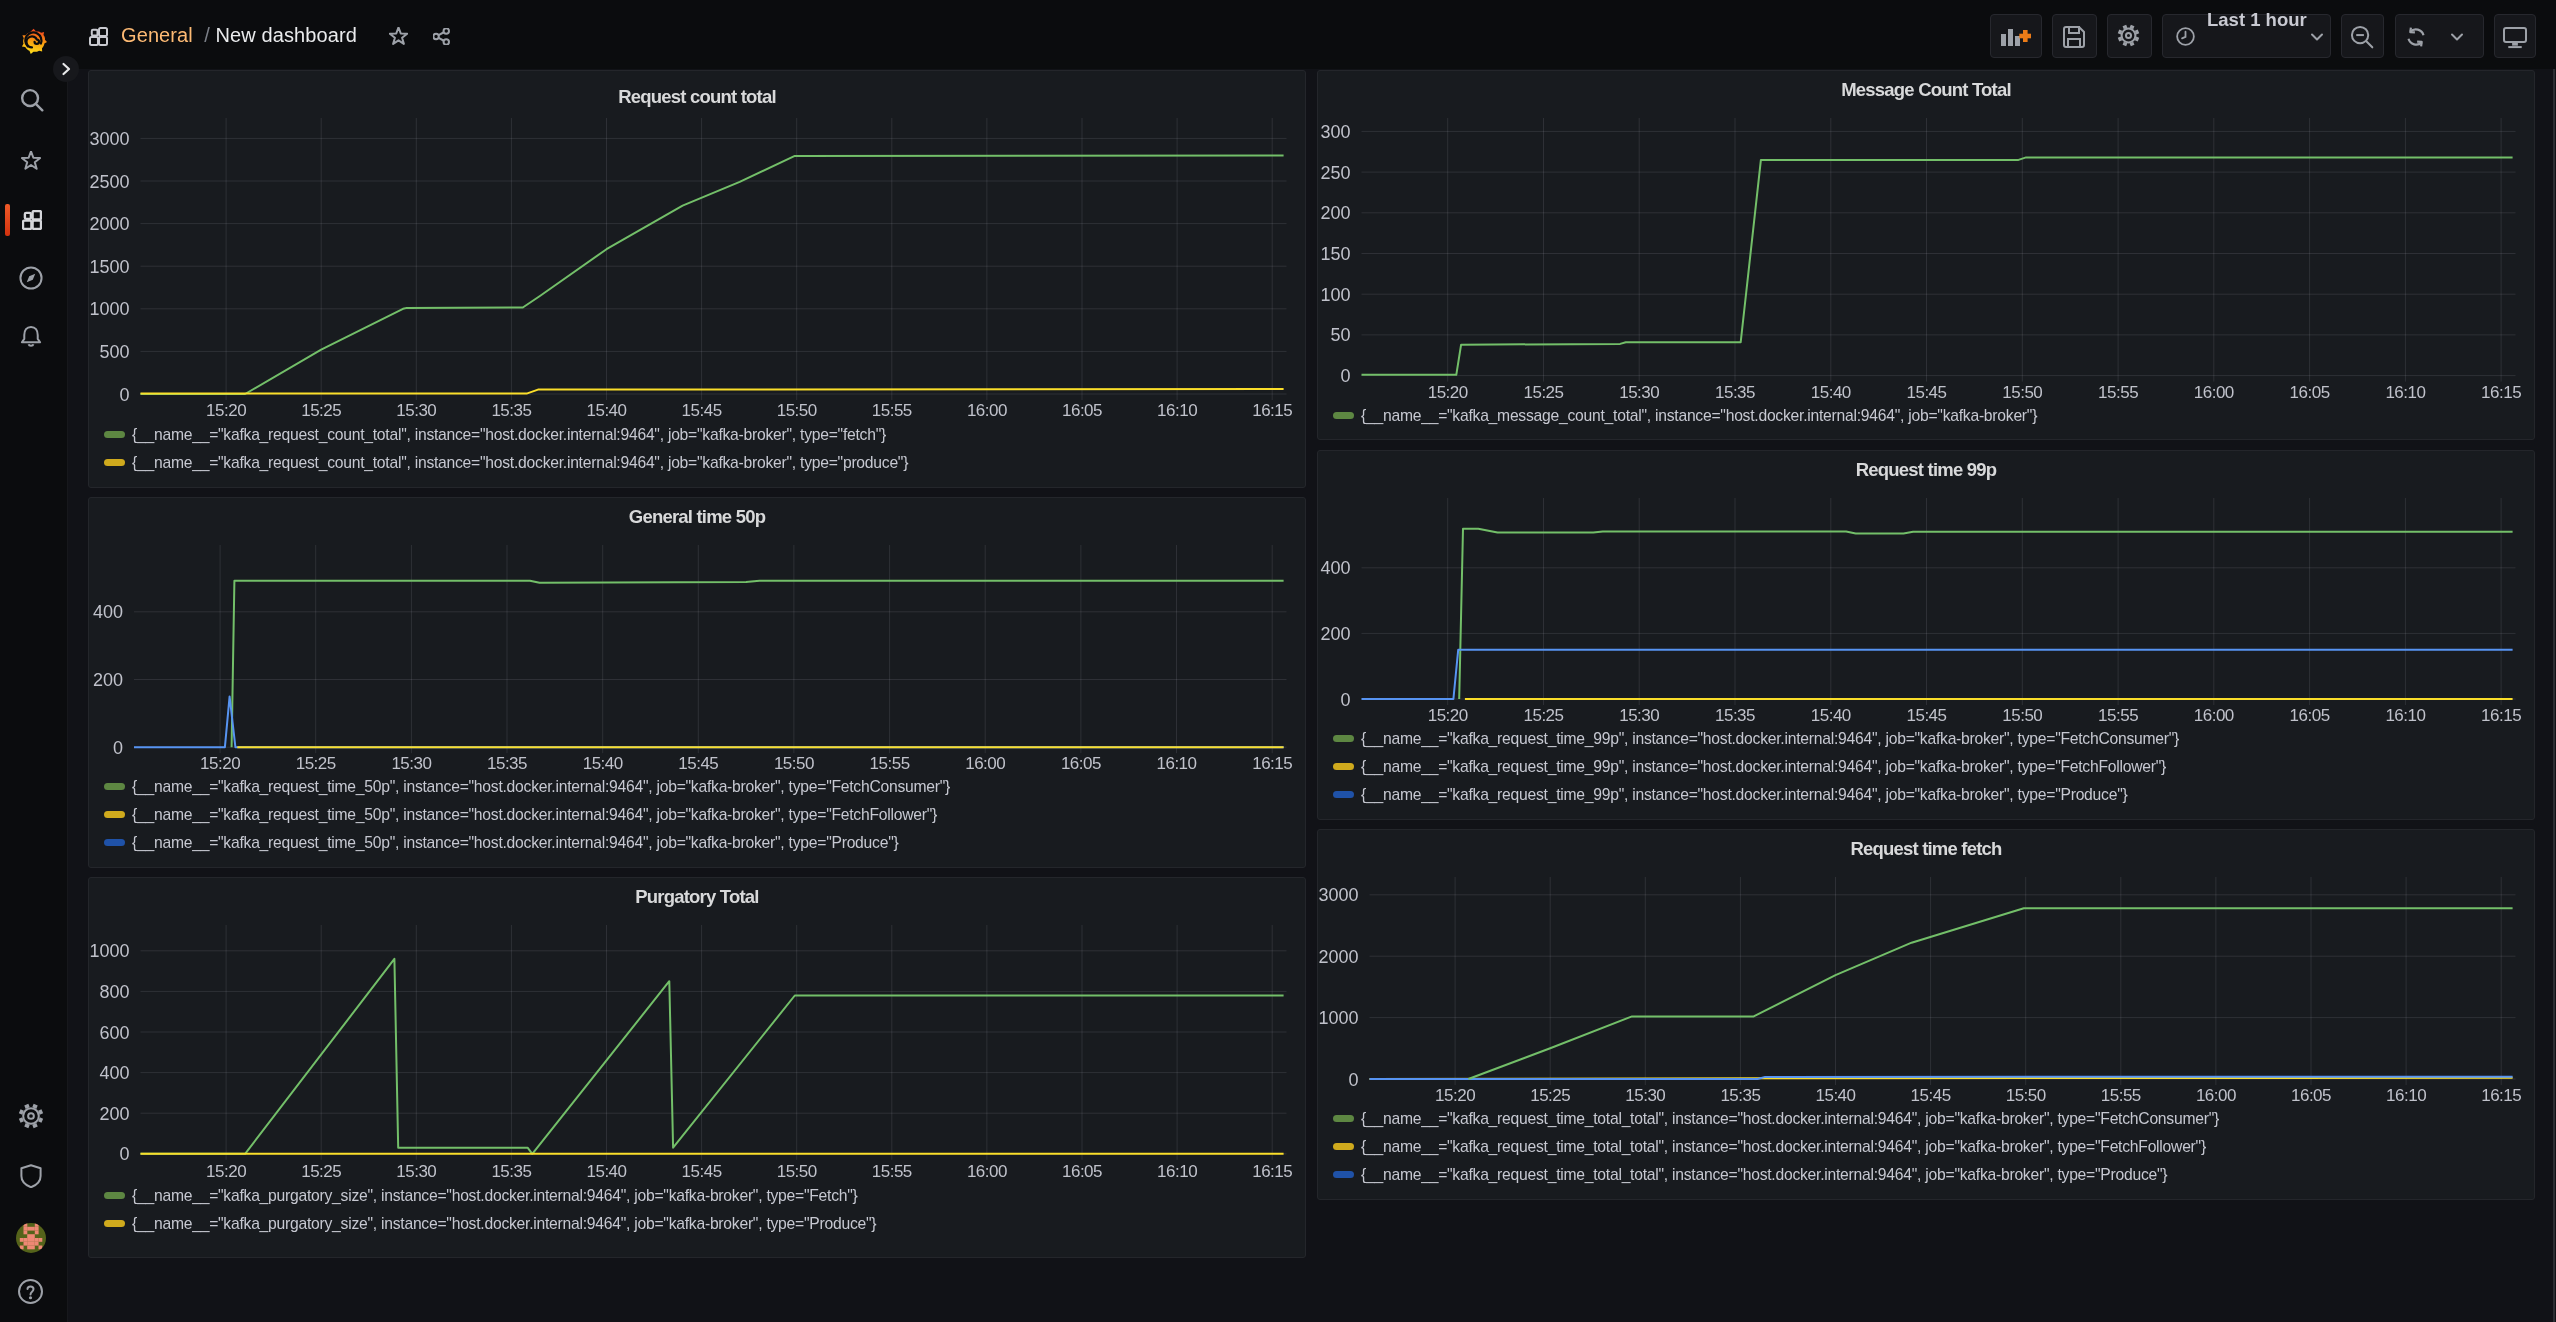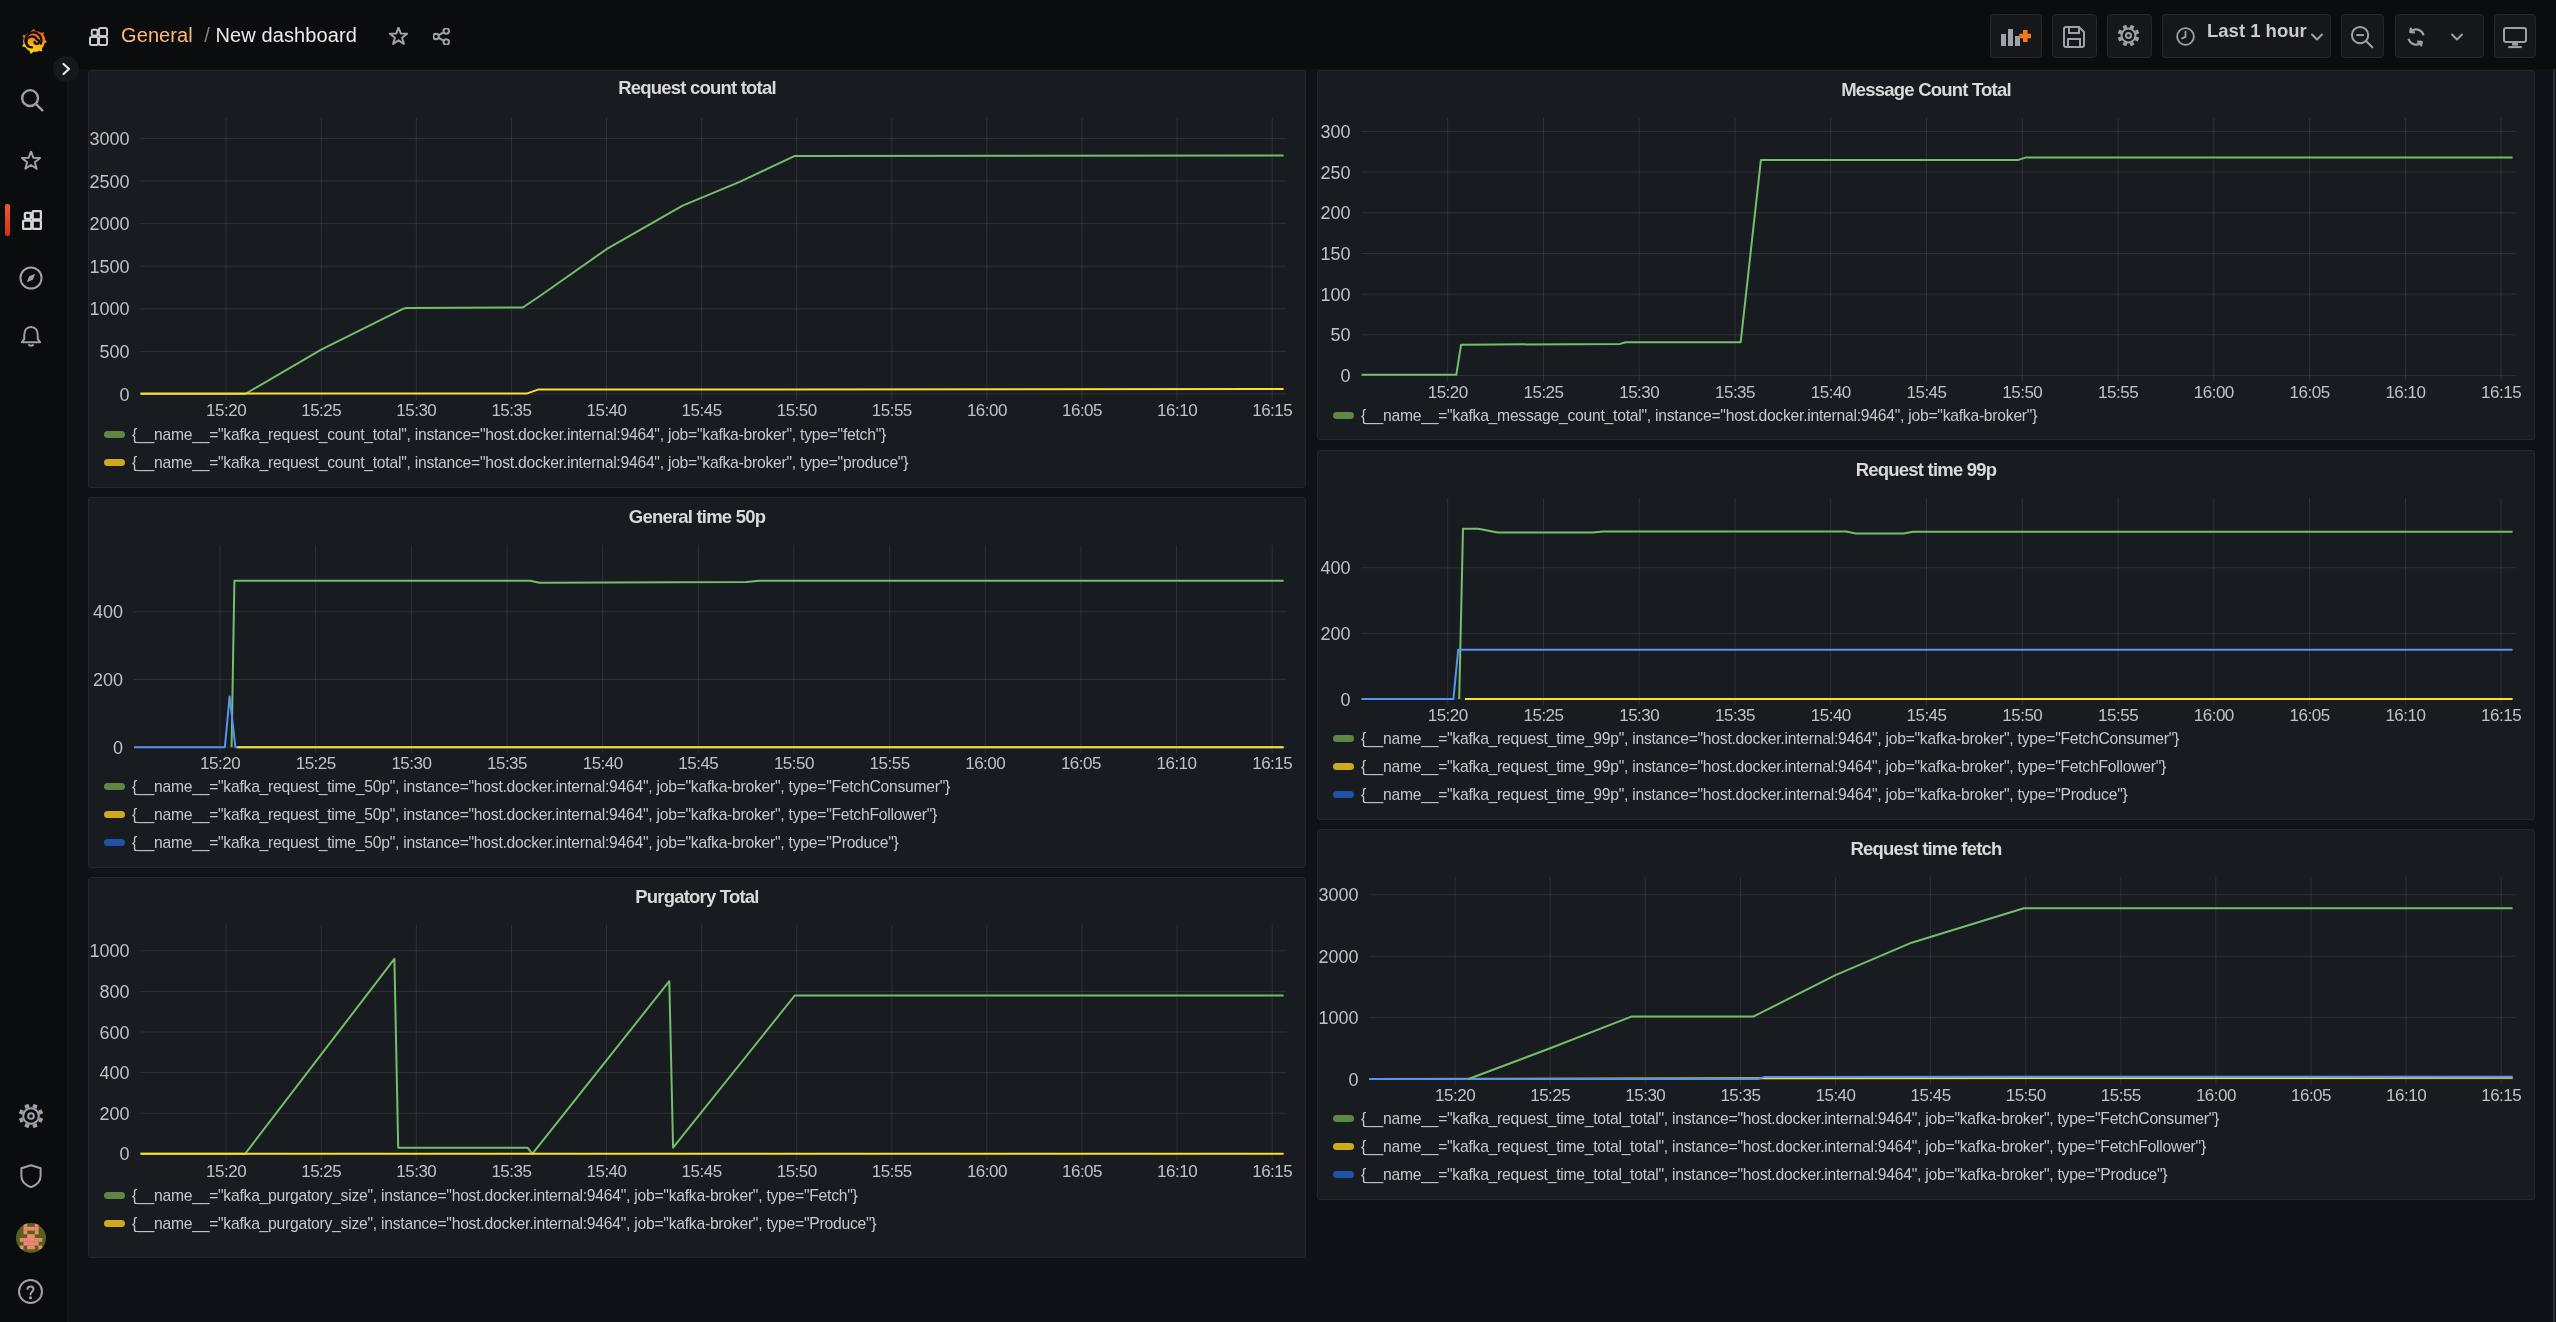--- a/index.html
+++ b/index.html
@@ -3,21 +3,21 @@
 *{margin:0;padding:0;box-sizing:border-box}
 html,body{width:2556px;height:1322px;background:#111217;font-family:"Liberation Sans",sans-serif;overflow:hidden;position:relative}
 #topbar{position:absolute;left:0;top:0;width:2556px;height:69px;background:#0b0c0e}
 #sidebar{position:absolute;left:0;top:0;width:67px;height:1322px;background:#0b0c0e}
 #sbline{position:absolute;left:67px;top:69px;width:1px;height:1253px;background:#17181c}
 #scrollline{position:absolute;left:2553px;top:69px;width:2px;height:1253px;background:#2c2e33}
 #expander{position:absolute;left:53px;top:56px;width:26px;height:26px;border-radius:13px;background:#17181c;display:flex;align-items:center;justify-content:center}
 #activebar{position:absolute;left:5px;top:204px;width:5px;height:32px;border-radius:2px;background:linear-gradient(#f05a28,#d2310e)}
 .bc{position:absolute;top:24px;font-size:20px;letter-spacing:0.1px;white-space:pre}
 .tbtn{position:absolute;top:14px;height:44px;background:#16171b;border:1px solid #27282e;border-radius:4px}
-.tptext{position:absolute;left:2207px;top:20px;font-size:18.5px;font-weight:bold;color:#c9cad2}
+.tptext{position:absolute;left:2207px;top:9px;font-size:18.5px;font-weight:bold;color:#c9cad2}
 .panel{position:absolute;background:#181b1f;border:1px solid #24262b;border-radius:3px}
 .ptitle{position:absolute;width:100%;text-align:center;font-size:18.5px;font-weight:bold;letter-spacing:-0.8px;color:#d8d9da;height:28px;line-height:28px}
 .lgrow{position:absolute;left:15px;height:22px;display:flex;align-items:center}
 .sw{display:inline-block;width:21px;height:7.5px;border-radius:4px;margin-right:7px}
 .lgt{font-size:15.7px;color:#c6c8d1;letter-spacing:-0.25px;white-space:pre}
 svg text{font-family:"Liberation Sans",sans-serif}
 </style></head>
 <body>
 <div id="topbar"></div>
 <div id="sidebar"></div>
@@ -185,21 +185,21 @@
 <svg style="position:absolute;left:2450px;top:30px" width="14" height="14" viewBox="0 0 14 14" fill="none">
     <path d="M2 4.48 L7.0 9.520000000000001 L12 4.48" stroke="#9da1a8" stroke-width="2" stroke-linecap="round" stroke-linejoin="round"></path>
   </svg>
 <div class="tbtn" style="left:2494px;width:42px"></div>
 <svg style="position:absolute;left:2503px;top:25px" width="24" height="24" viewBox="0 0 24 24" fill="none">
     <rect x="1" y="3" width="22" height="13.919999999999998" rx="2" stroke="#9da1a8" stroke-width="2"></rect>
     <rect x="9.120000000000001" y="17.28" width="5.76" height="3.3600000000000003" fill="#9da1a8"></rect>
     <line x1="5.28" y1="22.080000000000002" x2="18.72" y2="22.080000000000002" stroke="#9da1a8" stroke-width="2"></line>
   </svg>
 <div class="panel" style="left:88px;top:70px;width:1218px;height:418px">
-    <div class="ptitle" style="top:3px">Request count total</div>
+    <div class="ptitle" style="top:12px">Request count total</div>
     <svg width="1218" height="418" viewBox="0 0 1218 418" style="position:absolute;left:0;top:0">
       <line x1="51.5" y1="323" x2="1197.5" y2="323" stroke="rgba(204,204,220,0.12)" stroke-width="1"></line>
       <text x="40.5" y="329.5" text-anchor="end" font-size="18" fill="#c0c2cb">0</text>
       <line x1="51.5" y1="280.4" x2="1197.5" y2="280.4" stroke="rgba(204,204,220,0.12)" stroke-width="1"></line>
       <text x="40.5" y="286.9" text-anchor="end" font-size="18" fill="#c0c2cb">500</text>
       <line x1="51.5" y1="237.8" x2="1197.5" y2="237.8" stroke="rgba(204,204,220,0.12)" stroke-width="1"></line>
       <text x="40.5" y="244.3" text-anchor="end" font-size="18" fill="#c0c2cb">1000</text>
       <line x1="51.5" y1="195.2" x2="1197.5" y2="195.2" stroke="rgba(204,204,220,0.12)" stroke-width="1"></line>
       <text x="40.5" y="201.7" text-anchor="end" font-size="18" fill="#c0c2cb">1500</text>
       <line x1="51.5" y1="152.6" x2="1197.5" y2="152.6" stroke="rgba(204,204,220,0.12)" stroke-width="1"></line>

